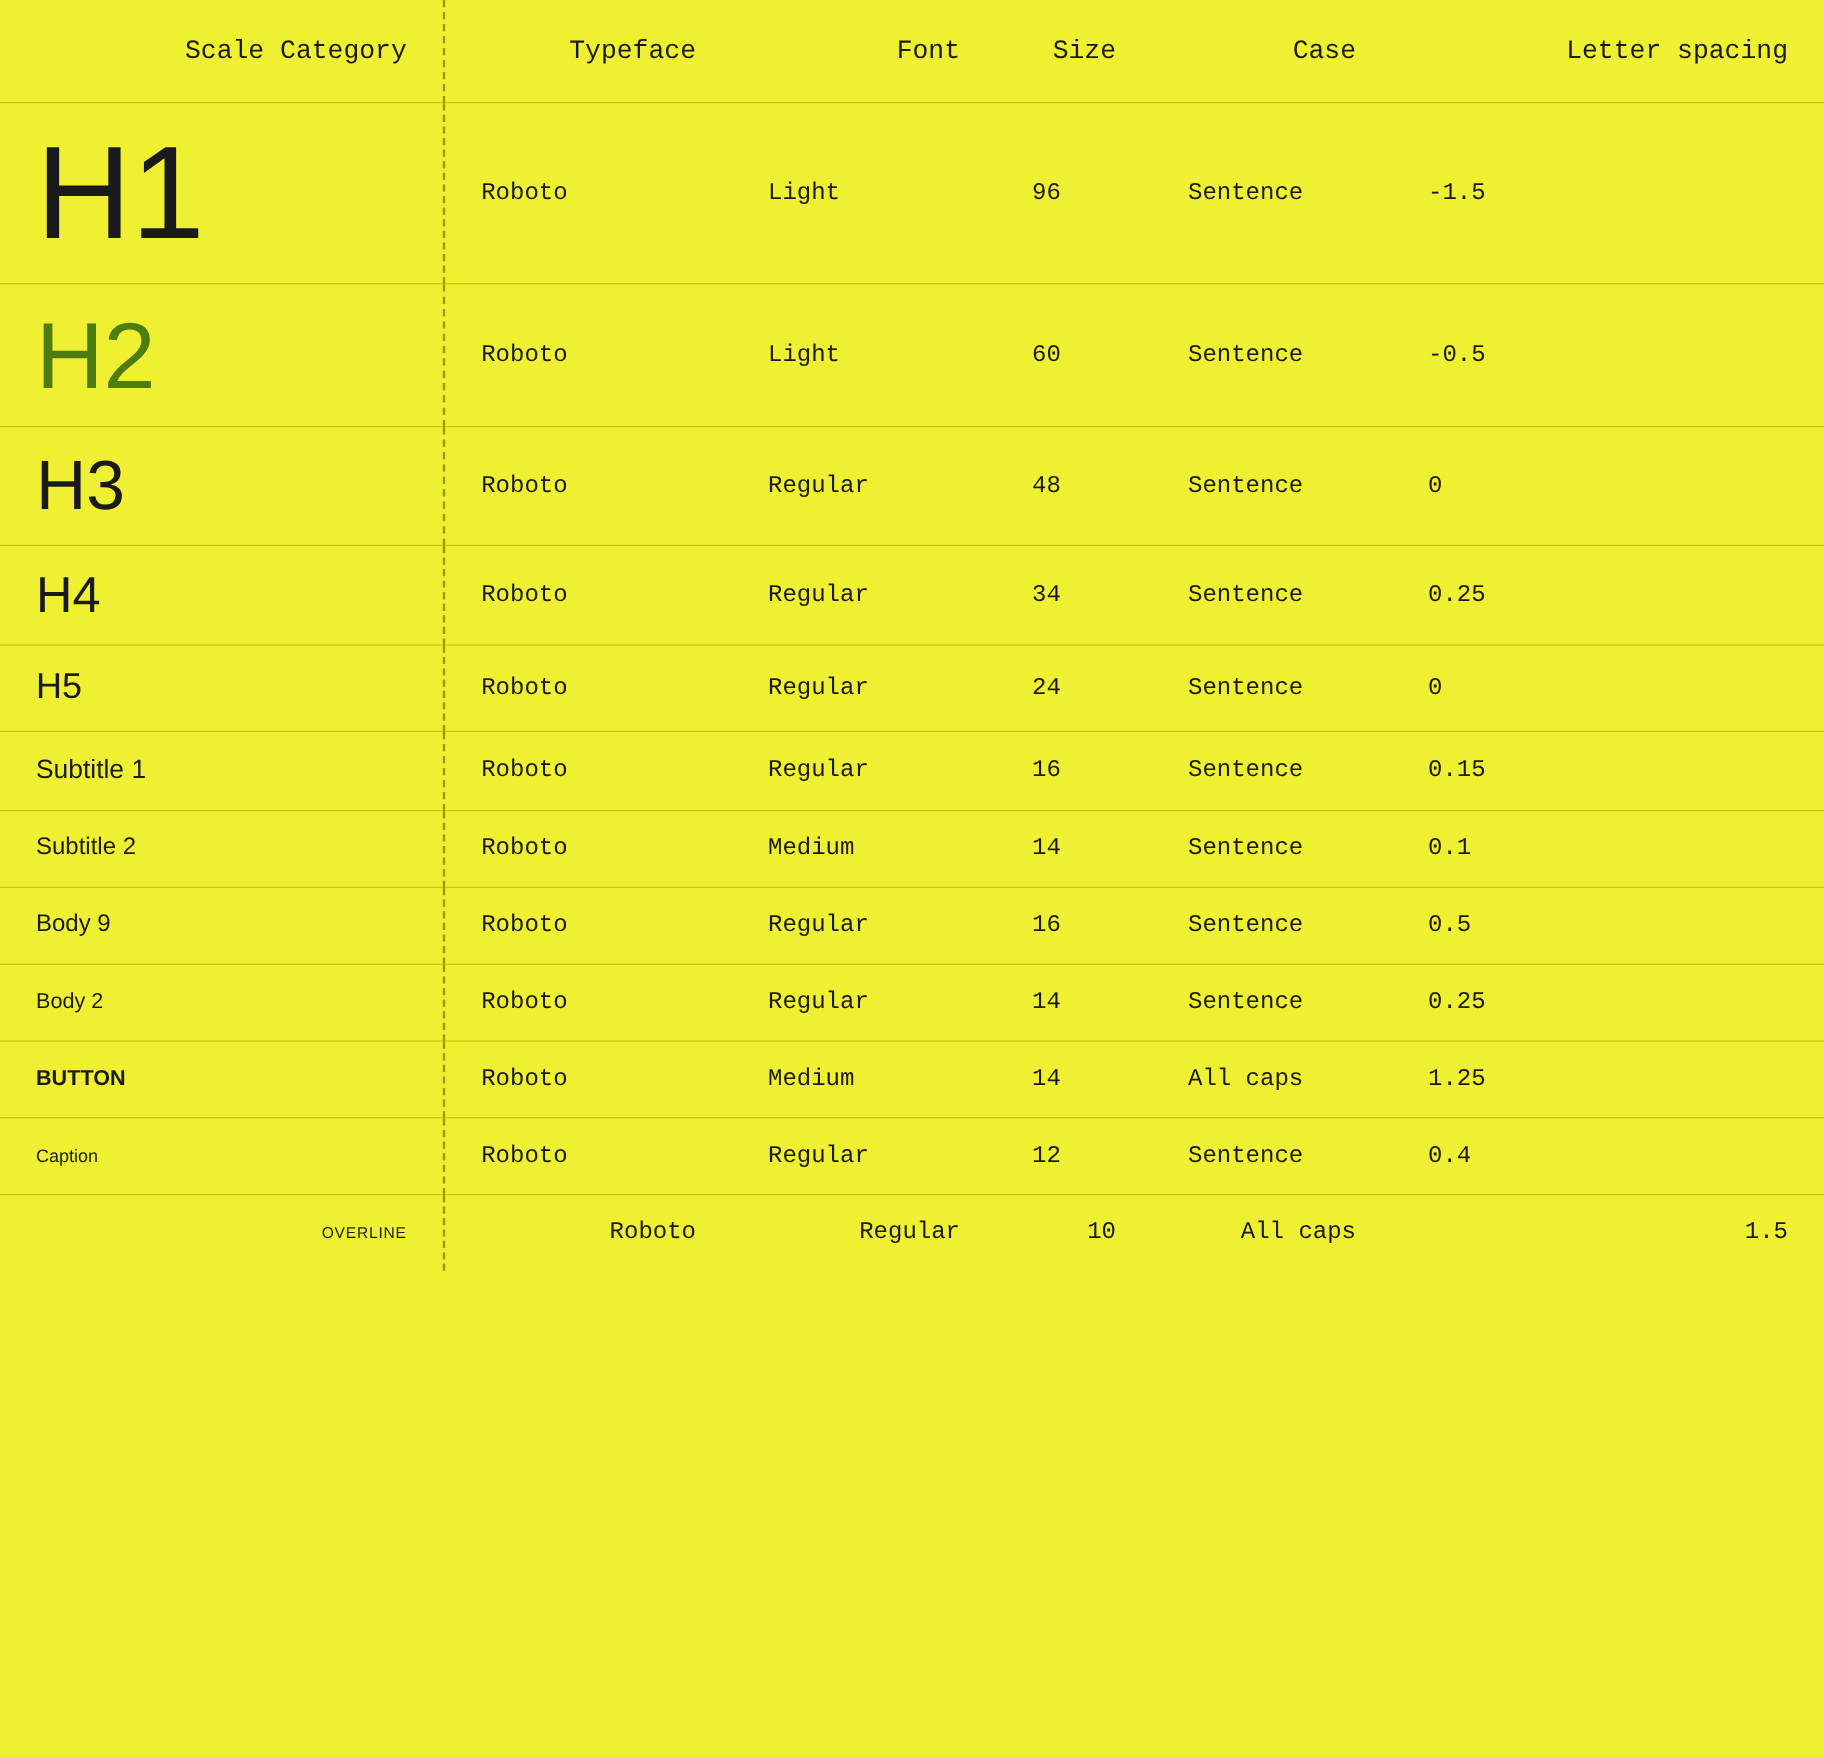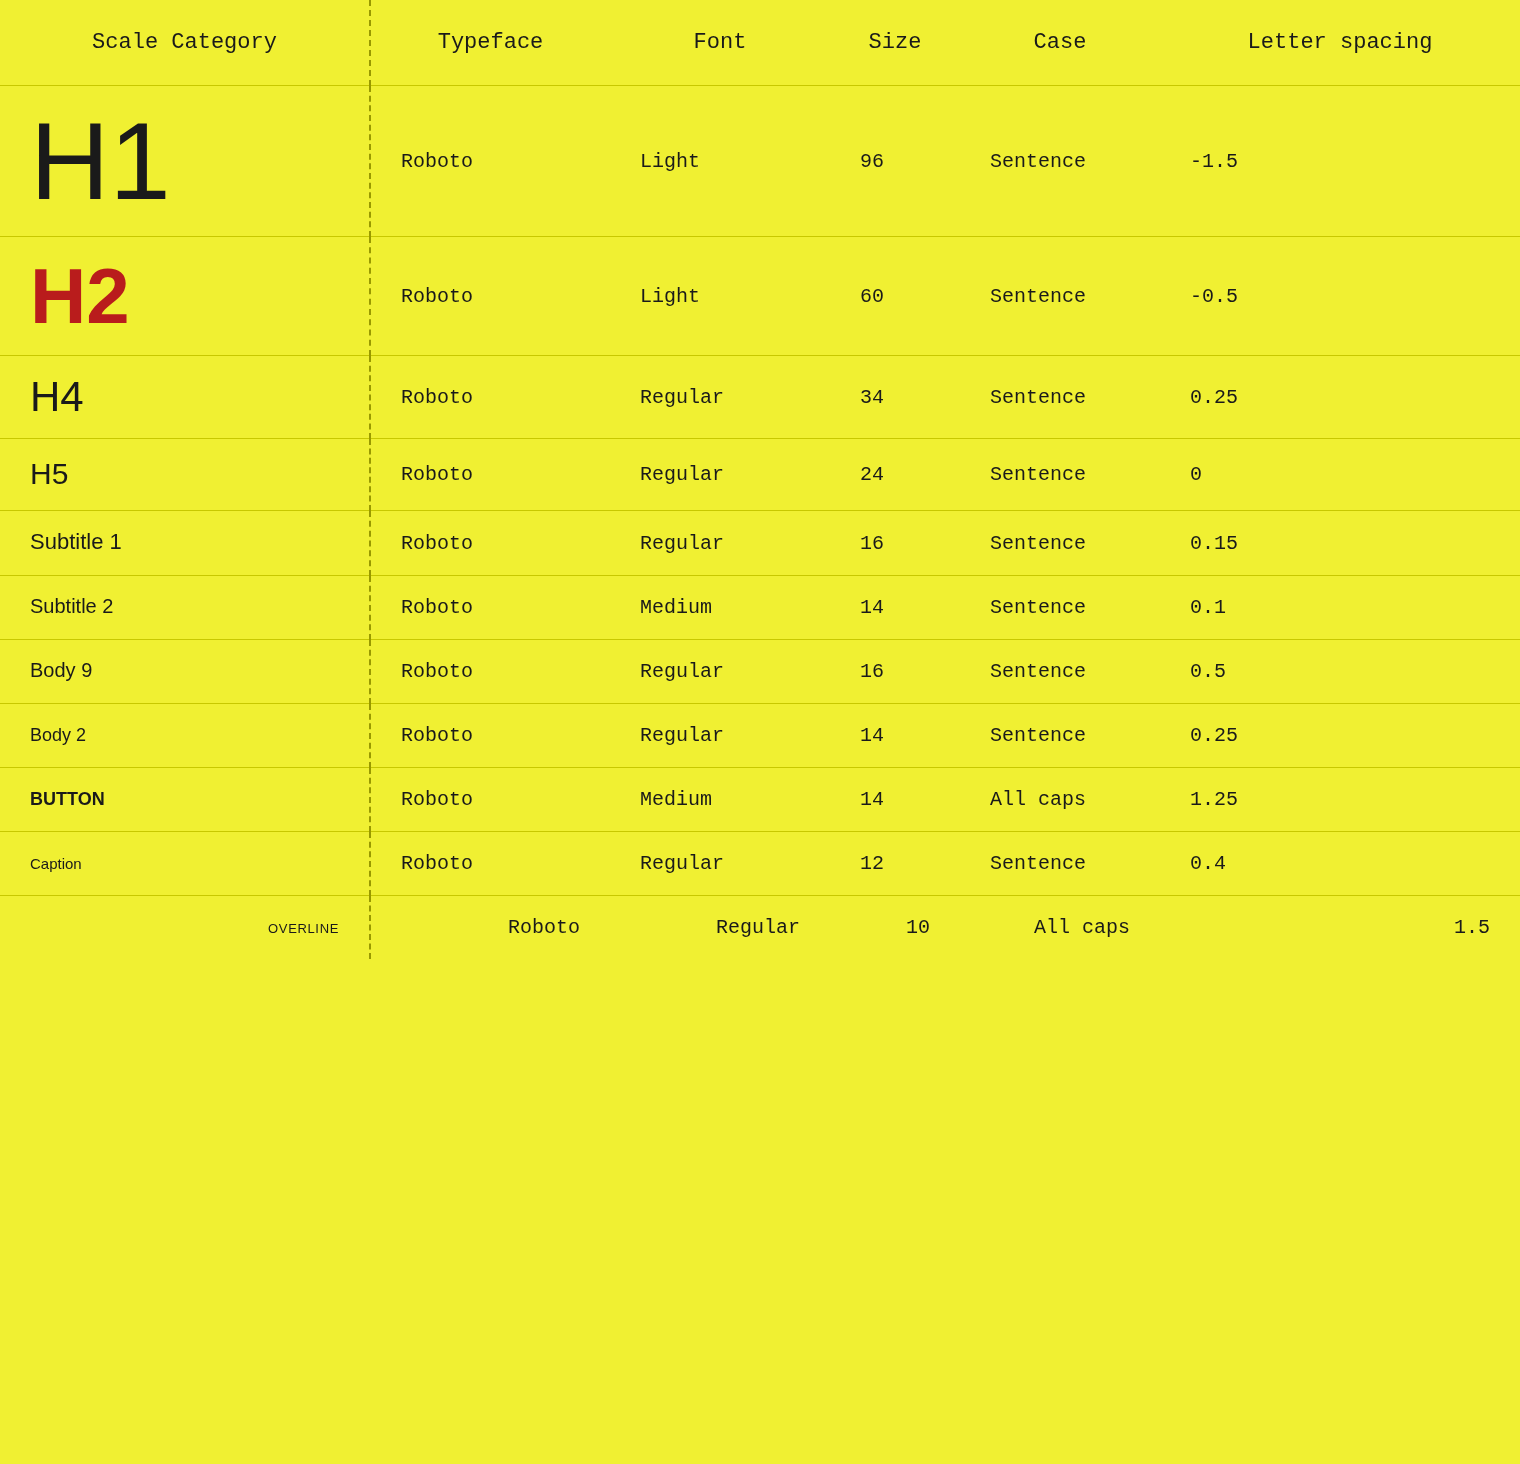--- a/index.html
+++ b/index.html
@@ -24,21 +24,21 @@
       width: 100%;
       border-collapse: collapse;
     }
 
     thead tr th {
       background-color: #f0f032;
       color: #1a1a1a;
       font-family: 'Courier New', Courier, monospace;
       font-size: 22px;
       font-weight: normal;
-      text-align: center;
+      text-align: right;
       padding: 30px 30px;
       border-bottom: 1px solid #c8c800;
       margin-top: 16px;
     }
 
     thead tr th:first-child {
       width: 370px;
     }
 
     thead tr th:nth-child(2) {
@@ -86,23 +86,23 @@
       font-size: 110px;
       font-weight: 300;
       line-height: 1;
       color: #1a1a1a;
       padding: 10px 0;
     }
 
     .h2-text {
       font-family: Arial, Helvetica, sans-serif;
       font-size: 78px;
-      font-weight: 700;
-      line-height: 1;
-      color: #b91c1c;
+      font-weight: 400;
+      line-height: 1;
+      color: #4d7c0f;
       padding: 8px 0;
     }
 
     .h3-text {
       font-family: Arial, Helvetica, sans-serif;
       font-size: 58px;
       font-weight: normal;
       line-height: 1;
       color: #1a1a1a;
       padding: 8px 0;
@@ -230,20 +230,28 @@
         </tr>
         <tr>
           <td class="scale-category-cell"><span class="h2-text">H2</span></td>
           <td class="data-cell">Roboto</td>
           <td class="data-cell">Light</td>
           <td class="data-cell">60</td>
           <td class="data-cell">Sentence</td>
           <td class="data-cell">-0.5</td>
         </tr>
         <tr>
+          <td class="scale-category-cell"><span class="h3-text">H3</span></td>
+          <td class="data-cell">Roboto</td>
+          <td class="data-cell">Regular</td>
+          <td class="data-cell">48</td>
+          <td class="data-cell">Sentence</td>
+          <td class="data-cell">0</td>
+        </tr>
+        <tr>
           <td class="scale-category-cell"><span class="h4-text">H4</span></td>
           <td class="data-cell">Roboto</td>
           <td class="data-cell">Regular</td>
           <td class="data-cell">34</td>
           <td class="data-cell">Sentence</td>
           <td class="data-cell">0.25</td>
         </tr>
         <tr>
           <td class="scale-category-cell"><span class="h5-text">H5</span></td>
           <td class="data-cell">Roboto</td>

